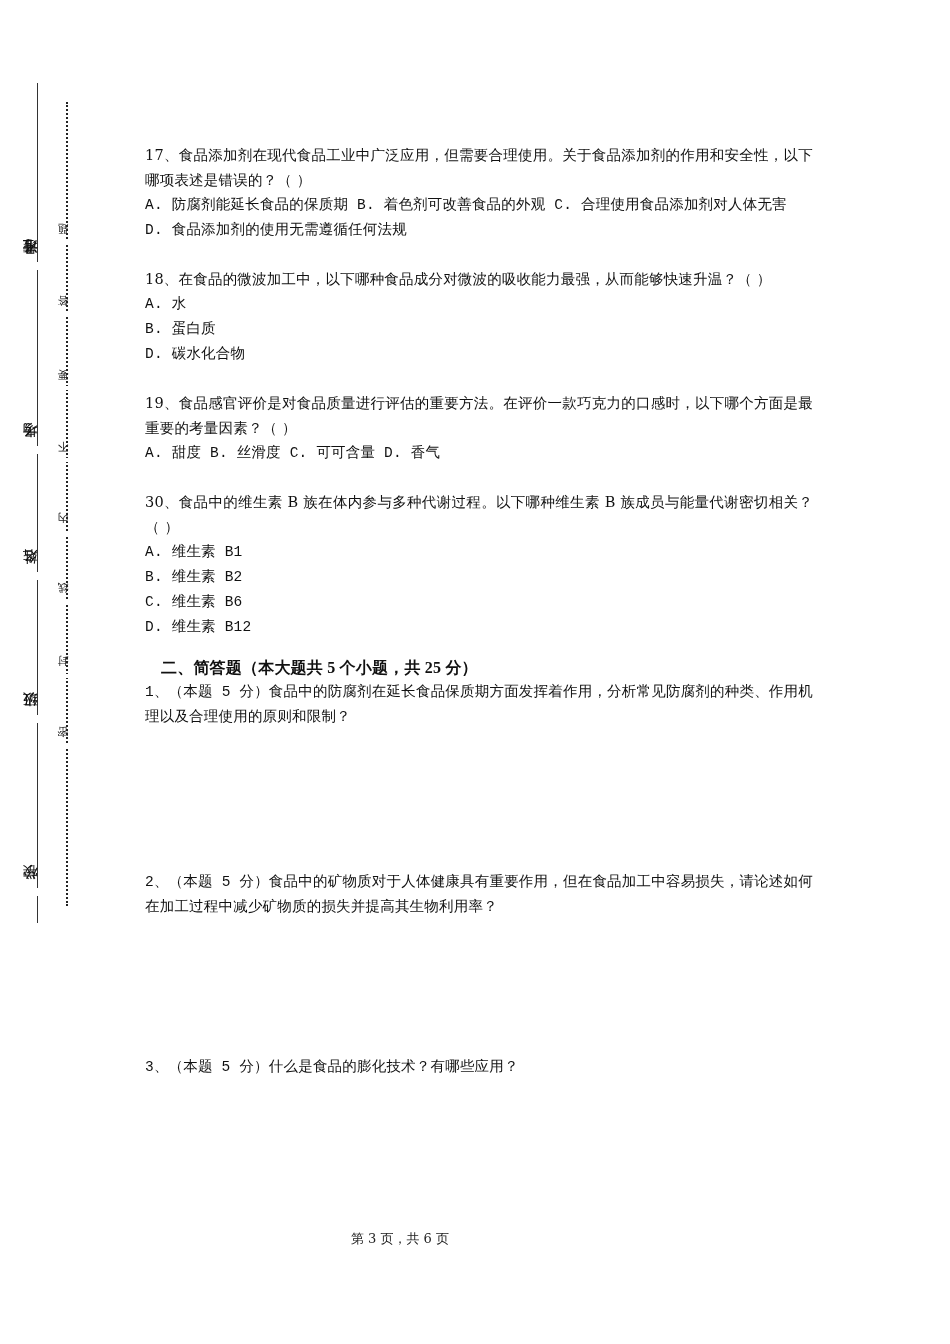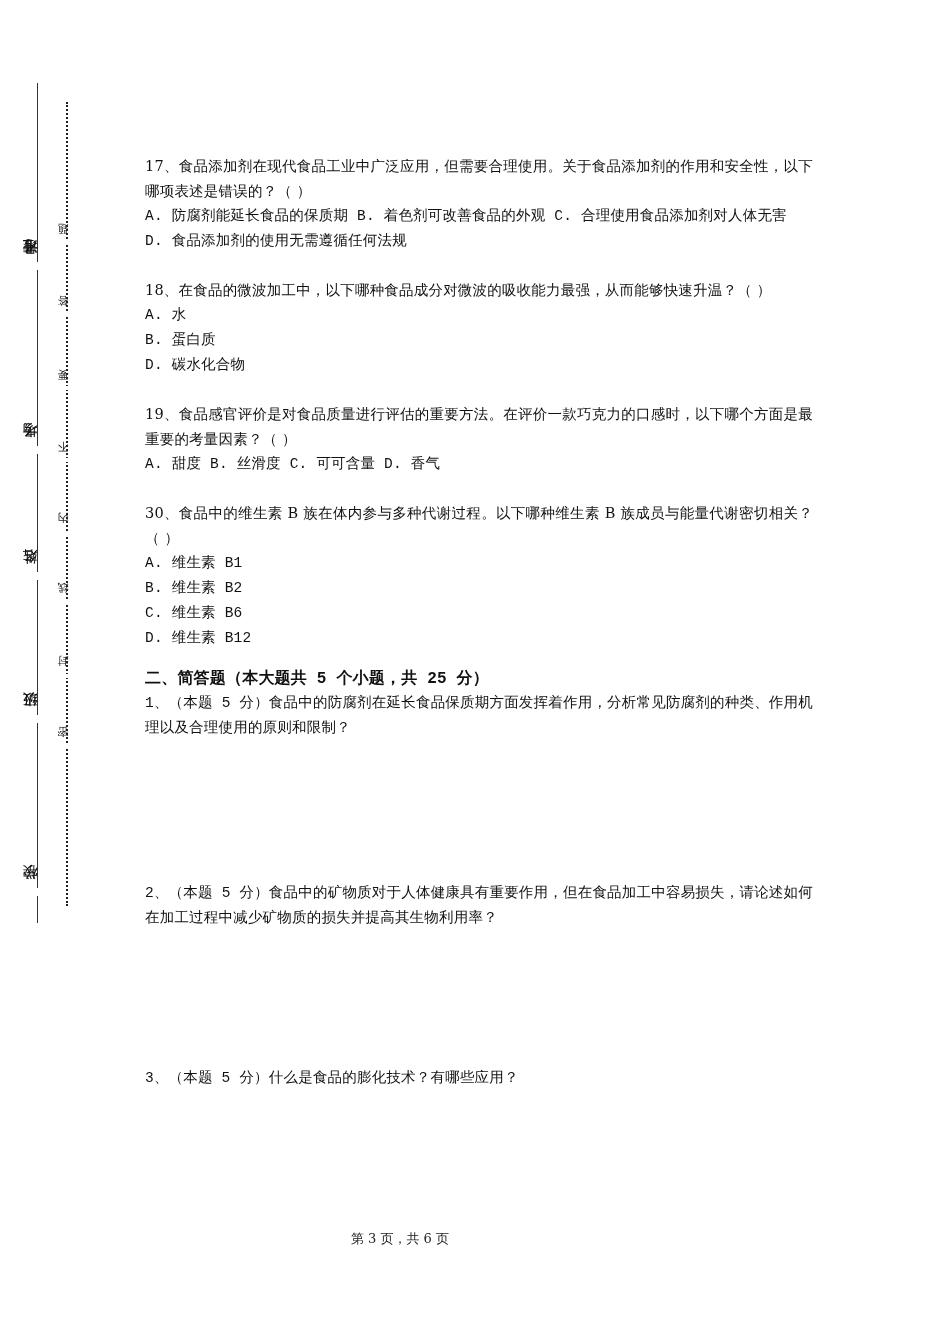--- a/index.html
+++ b/index.html
@@ -61,43 +61,43 @@
       text-align: center;
       writing-mode: vertical-rl;
       transform: rotate(180deg);
       padding: 2px 0;
       color: #222;
     }
     
     .content {
       position: absolute;
       left: 145px;
-      top: 154px;
+      top: 143px;
       width: 668px;
       font-size: 14.5px;
       line-height: 25px;
       letter-spacing: 0.2px;
     }
     .question {
       margin: 0 0 24px 0;
     }
     .q-stem {
       margin: 0;
       text-align: justify;
     }
     .option {
       margin: 0;
       font-family: Liberation Mono, monospace;
     }
     .section-title {
-      font-family: Liberation Mono, monospace;
+      font-family: Liberation Serif, serif;
       font-weight: bold;
       font-size: 16px;
       line-height: 24px;
-      margin: -8px 0 0 0;
+      margin: -8px 0 0 16px;
     }
     .short-q {
       margin: 0;
       text-align: justify;
       font-family: Liberation Mono, monospace;
     }
     .answer-space-1 { height: 140px; }
     .answer-space-2 { height: 135px; }
     .footer {
       position: absolute;

